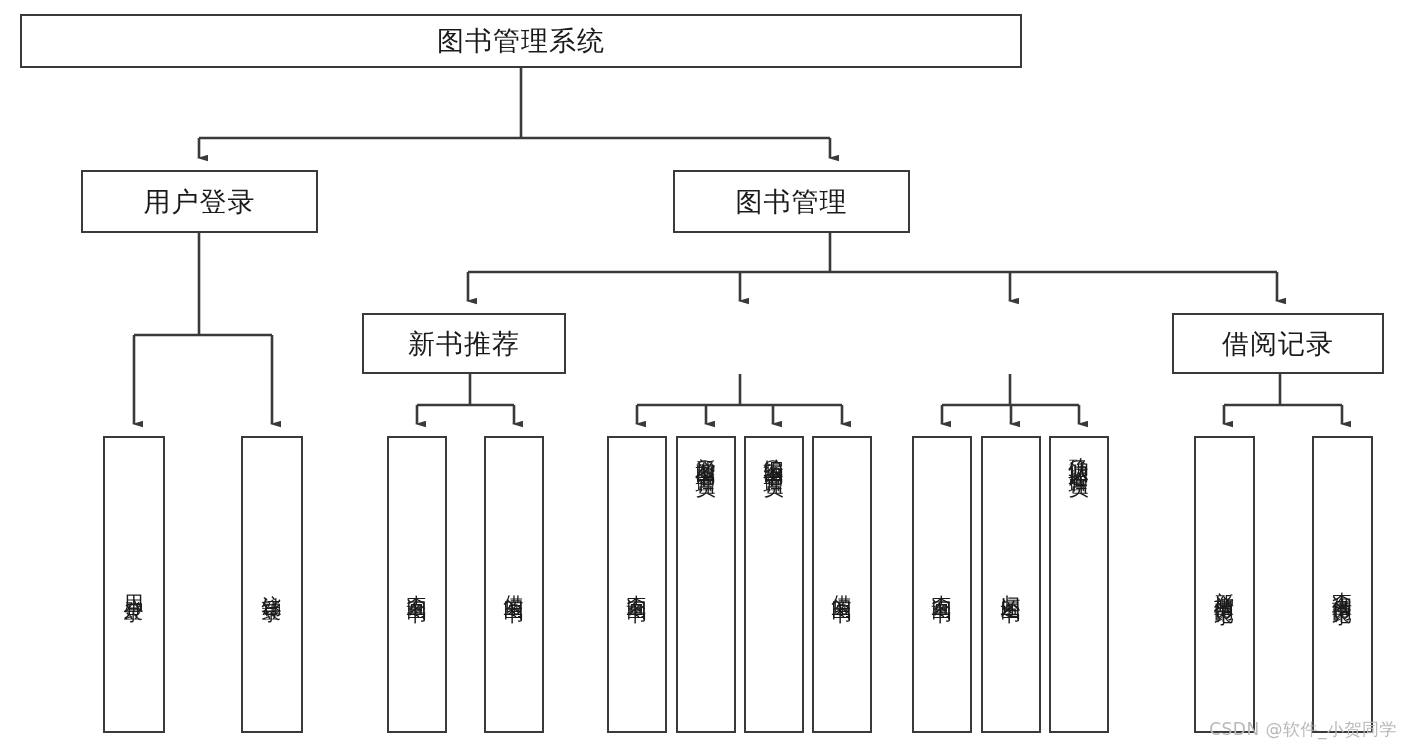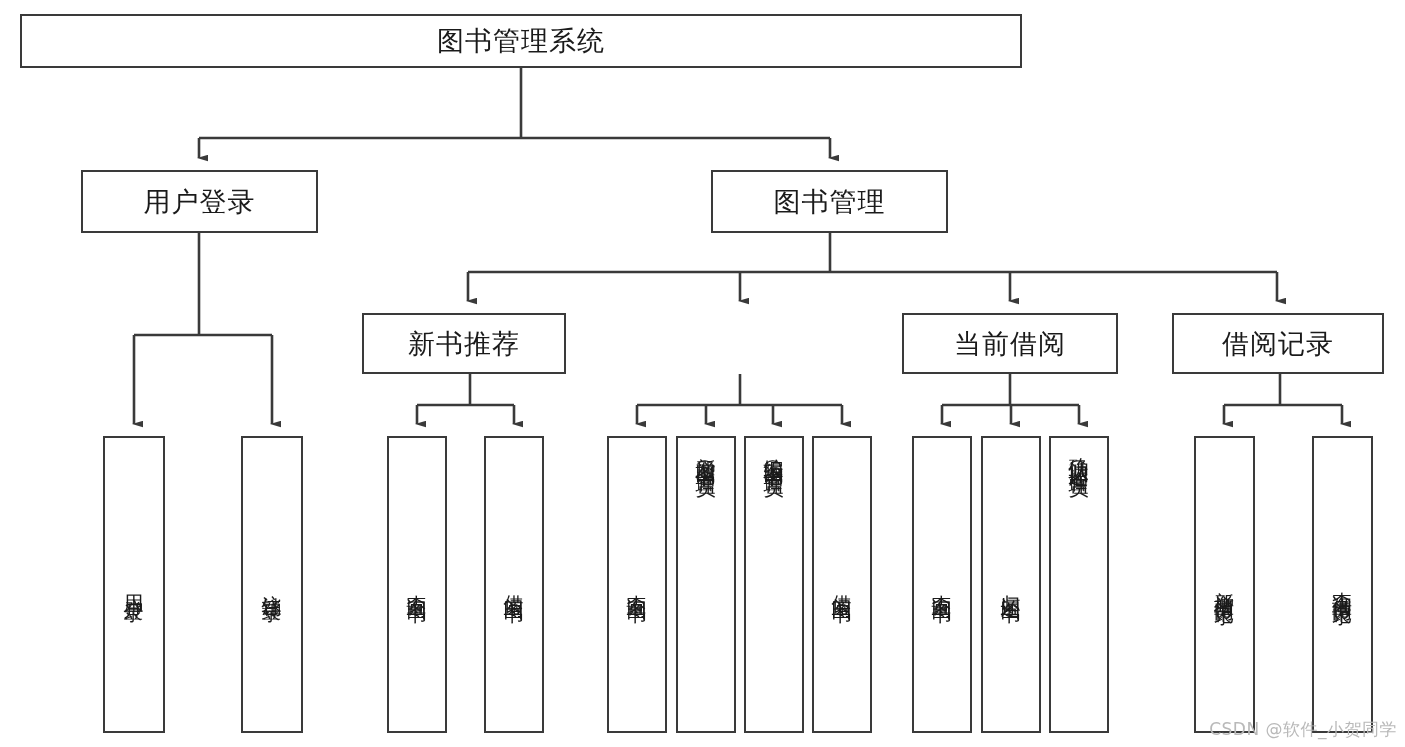--- a/index.html
+++ b/index.html
@@ -135,32 +135,29 @@
   </svg>
 
   <div class="node root" style="left:20px; top:14px; width:1002px; height:54px;">
     <span class="node-label">图书管理系统</span>
   </div>
 
   <div class="node" style="left:81px; top:170px; width:237px; height:63px;">
     <span class="node-label">用户登录</span>
   </div>
 
-  <div class="node" style="left:711px; top:170px; width:237px; height:63px;">
+  <div class="node" style="left:673px; top:170px; width:237px; height:63px;">
     <span class="node-label">图书管理</span>
   </div>
 
   <div class="node" style="left:362px; top:313px; width:204px; height:61px;">
     <span class="node-label">新书推荐</span>
   </div>
 
 
-  <div class="node" style="left:902px; top:313px; width:216px; height:61px;">
-    <span class="node-label">当前借阅</span>
-  </div>
 
   <div class="node" style="left:1172px; top:313px; width:212px; height:61px;">
     <span class="node-label">借阅记录</span>
   </div>
 
   <div class="node leaf center" style="left:103px; top:436px; width:62px; height:297px;">
     <span class="node-label">用户登录</span>
   </div>
 
   <div class="node leaf center" style="left:241px; top:436px; width:62px; height:297px;">

